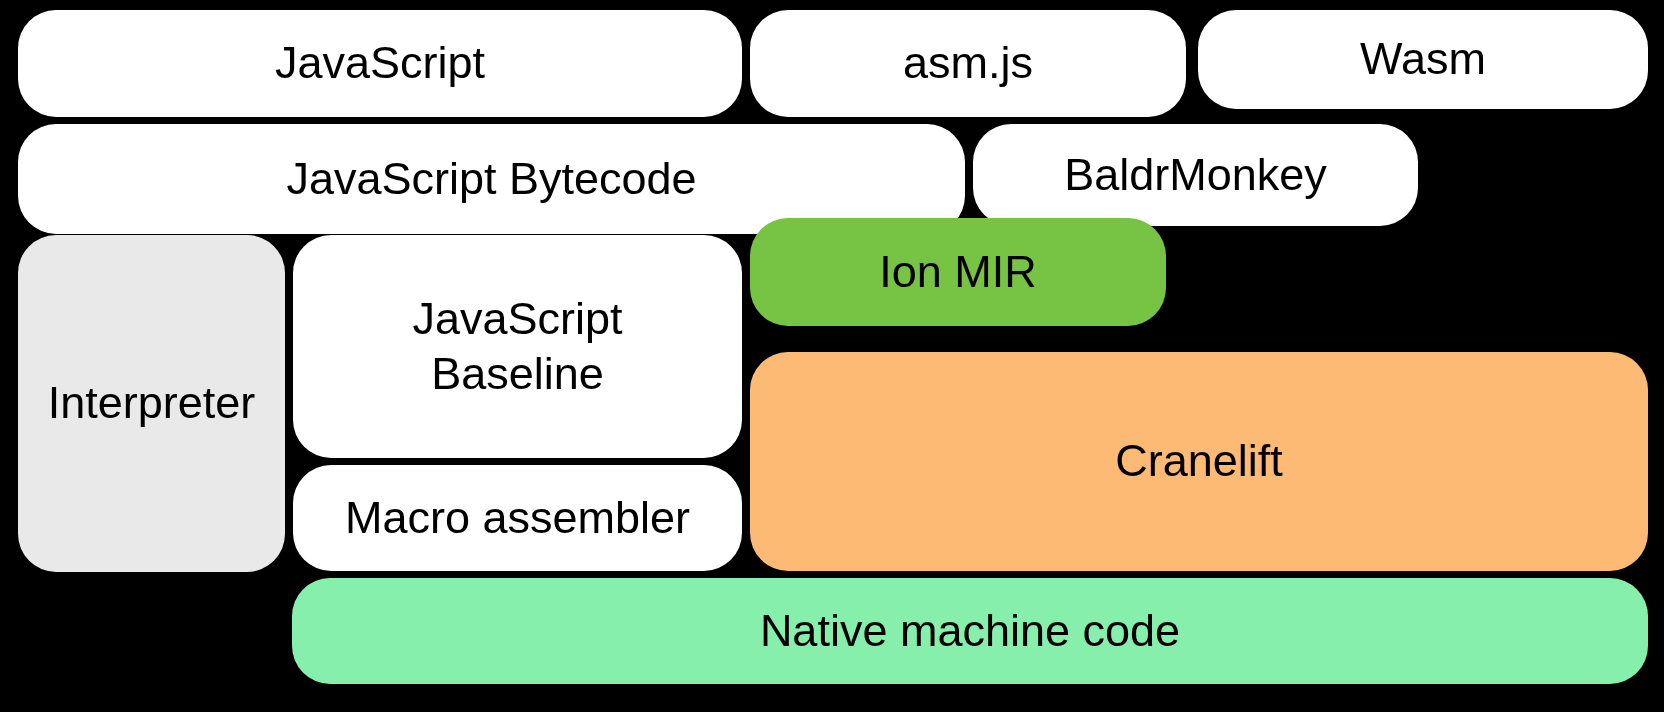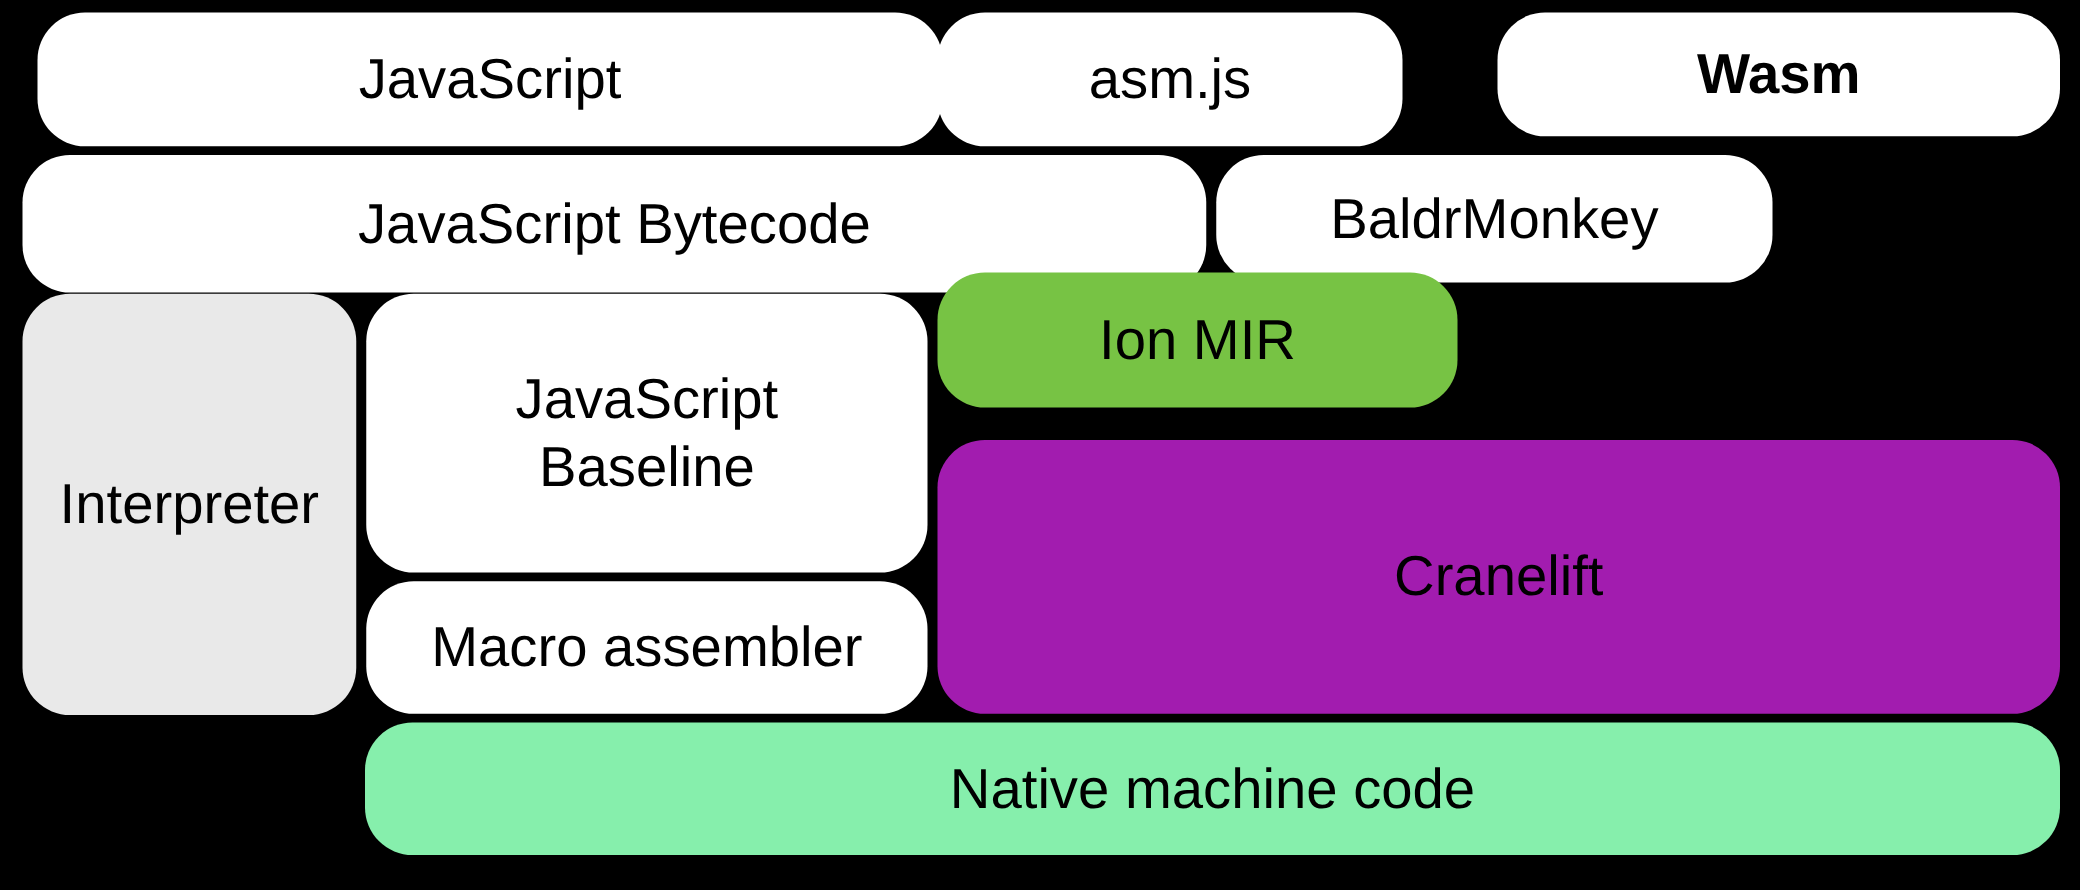--- a/index.html
+++ b/index.html
@@ -22,23 +22,23 @@
     color: #000000;
     display: flex;
     align-items: center;
     justify-content: center;
     text-align: center;
     font-size: 45px;
     line-height: 1.22;
     box-sizing: border-box;
   }
   
-  .n-javascript        { left: 18px;   top: 10px;  width: 724px;  height: 107px; margin-left: 12px; }
-  .n-asmjs             { left: 750px;  top: 10px;  width: 372px;  height: 107px; }
-  .n-wasm              { left: 1198px; top: 10px;  width: 450px;  height: 99px; font-weight: bold; }
+  .n-javascript        { left: 18px;   top: 10px;  width: 724px;  height: 107px; }
+  .n-asmjs             { left: 750px;  top: 10px;  width: 436px;  height: 107px; }
+  .n-wasm              { left: 1198px; top: 10px;  width: 450px;  height: 99px; }
   .n-js-bytecode       { left: 18px;   top: 124px; width: 947px;  height: 110px; }
   .n-baldrmonkey       { left: 973px;  top: 124px; width: 445px;  height: 102px; }
   .n-interpreter       { left: 18px;   top: 235px; width: 267px;  height: 337px; text-align: right; }
   .n-js-baseline       { left: 293px;  top: 235px; width: 449px;  height: 223px; }
   .n-js-baseline span  { display: inline-block; max-width: 280px; }
   .n-ion-mir           { left: 750px;  top: 218px; width: 416px;  height: 108px; }
   .n-cranelift         { left: 750px;  top: 352px; width: 898px;  height: 219px; }
   .n-macro-assembler   { left: 293px;  top: 465px; width: 449px;  height: 106px; }
   .n-native-code       { left: 292px;  top: 578px; width: 1356px; height: 106px; }
 </style>
@@ -72,21 +72,21 @@
   </div>
 
   <div class="node n-js-baseline" style="background: rgb(255, 255, 255);">
     <span>JavaScript Baseline</span>
   </div>
 
   <div class="node n-ion-mir" style="background: rgb(119, 195, 68);">
     <span>Ion MIR</span>
   </div>
 
-  <div class="node n-cranelift" style="background: #a21caf;">
+  <div class="node n-cranelift" style="background: #fdba74;">
     <span>Cranelift</span>
   </div>
 
   <div class="node n-macro-assembler" style="background: rgb(255, 255, 255);">
     <span>Macro assembler</span>
   </div>
 
   <div class="node n-native-code" style="background: #86efac;">
     <span>Native machine code</span>
   </div>

